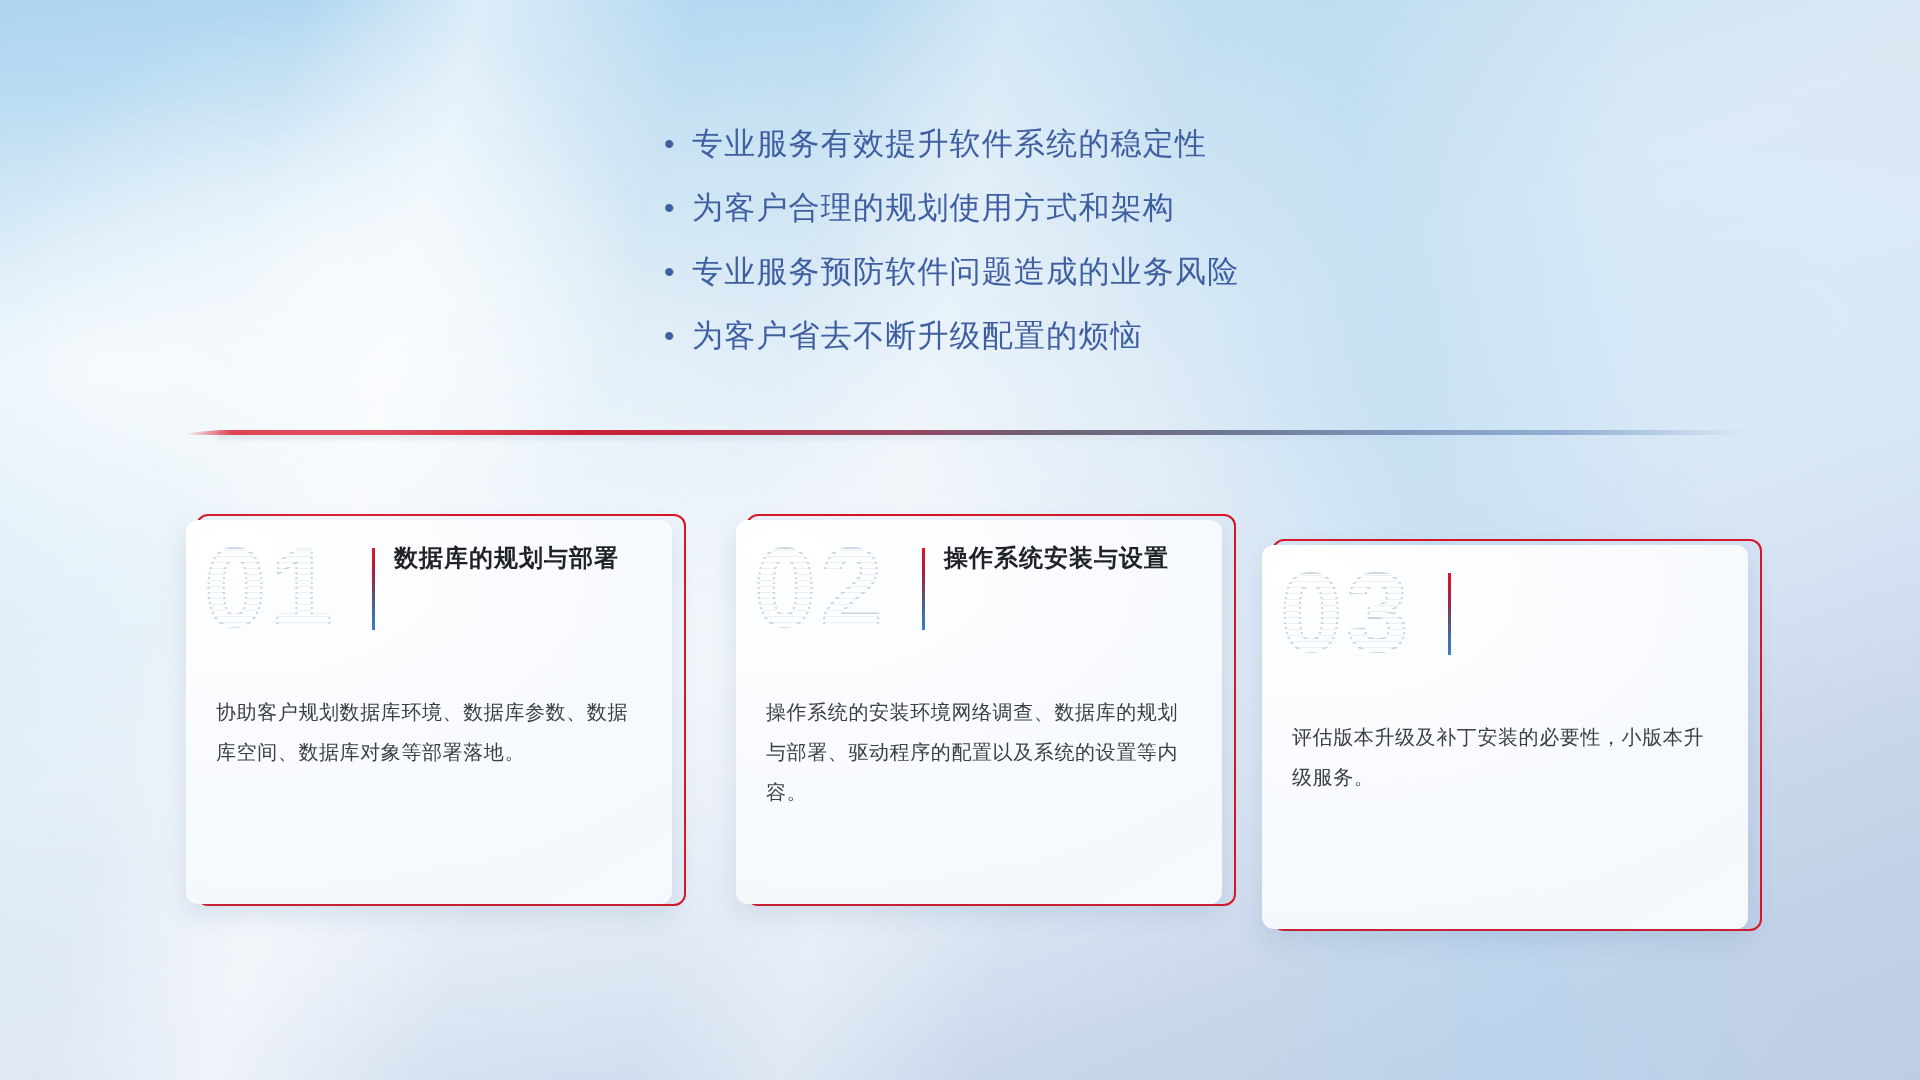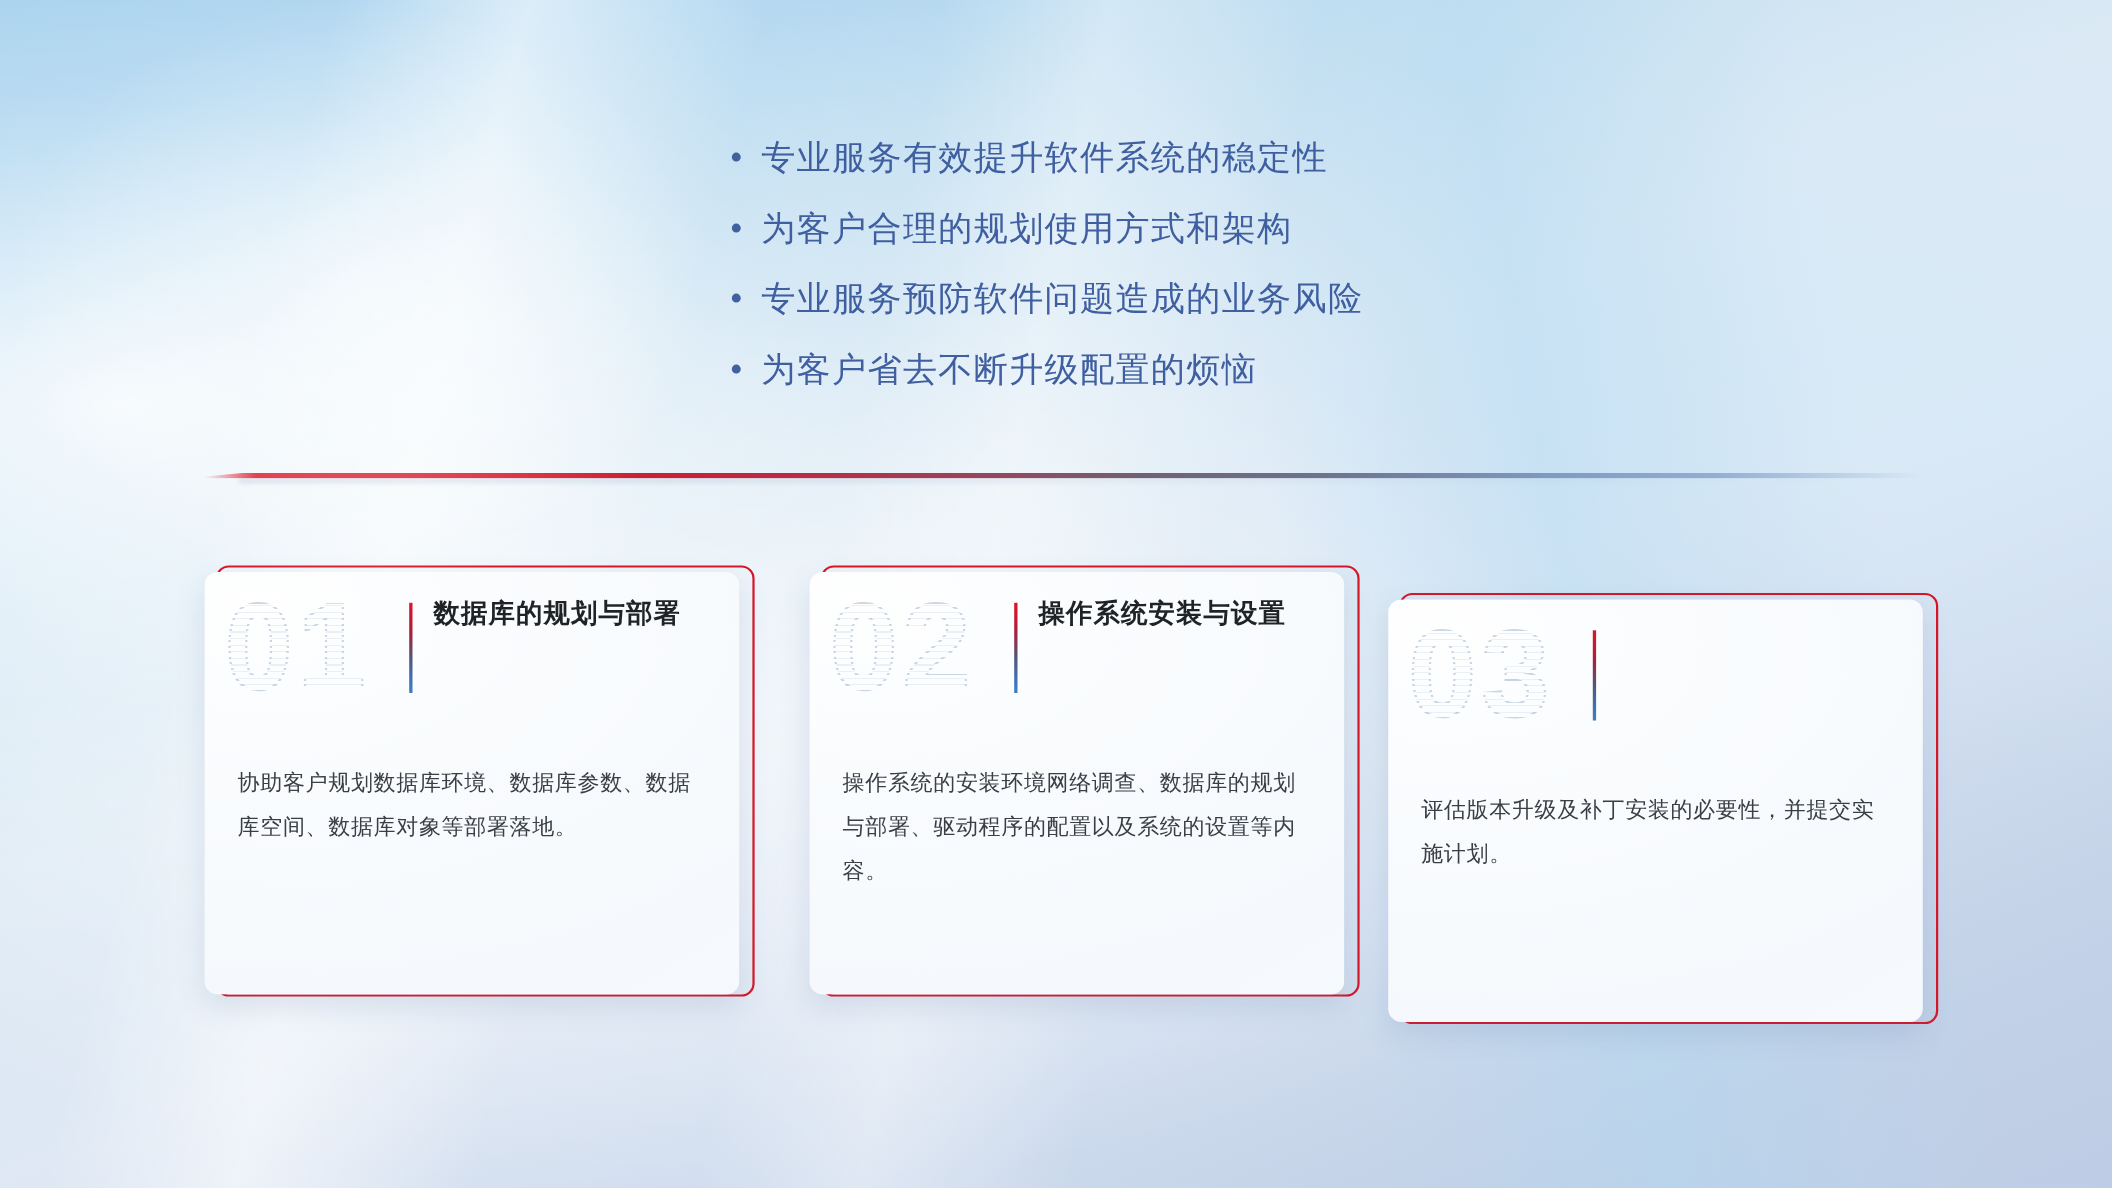--- a/index.html
+++ b/index.html
@@ -245,19 +245,19 @@
         <div class="card-desc">操作系统的安装环境网络调查、数据库的规划与部署、驱动程序的配置以及系统的设置等内容。</div>
       </div>
     </div>
 
     <div class="card">
       <div class="card-outline"></div>
       <div class="card-body">
         <div class="ghost-num-fill">03</div>
         <div class="ghost-num">03</div>
         <div class="accent-bar"></div>
-        <div class="card-desc">评估版本升级及补丁安装的必要性，并提交实施计划。</div>
+        <div class="card-desc">评估版本升级及补丁安装的必要性，小版本升级服务。</div>
       </div>
     </div>
 
   </div>
 
 </div>
 
 </body></html>

